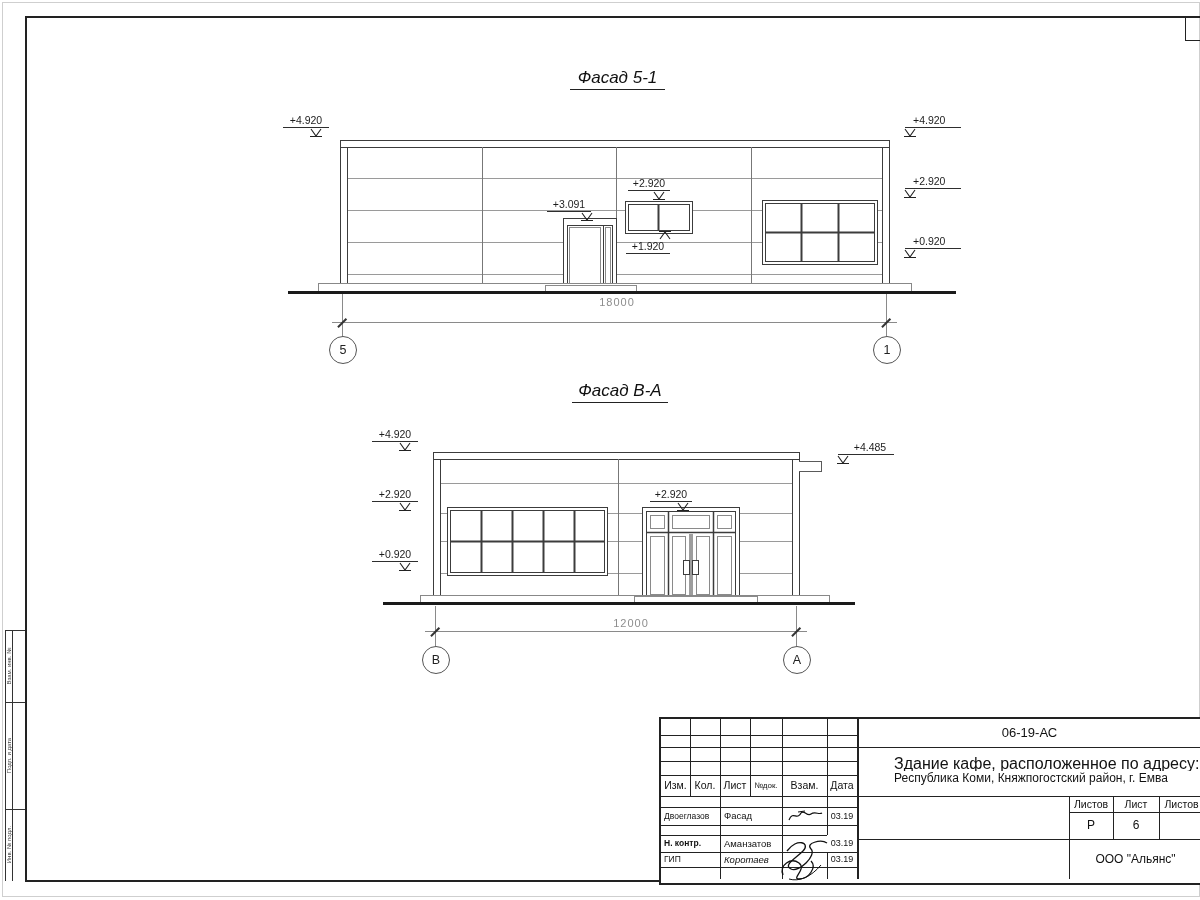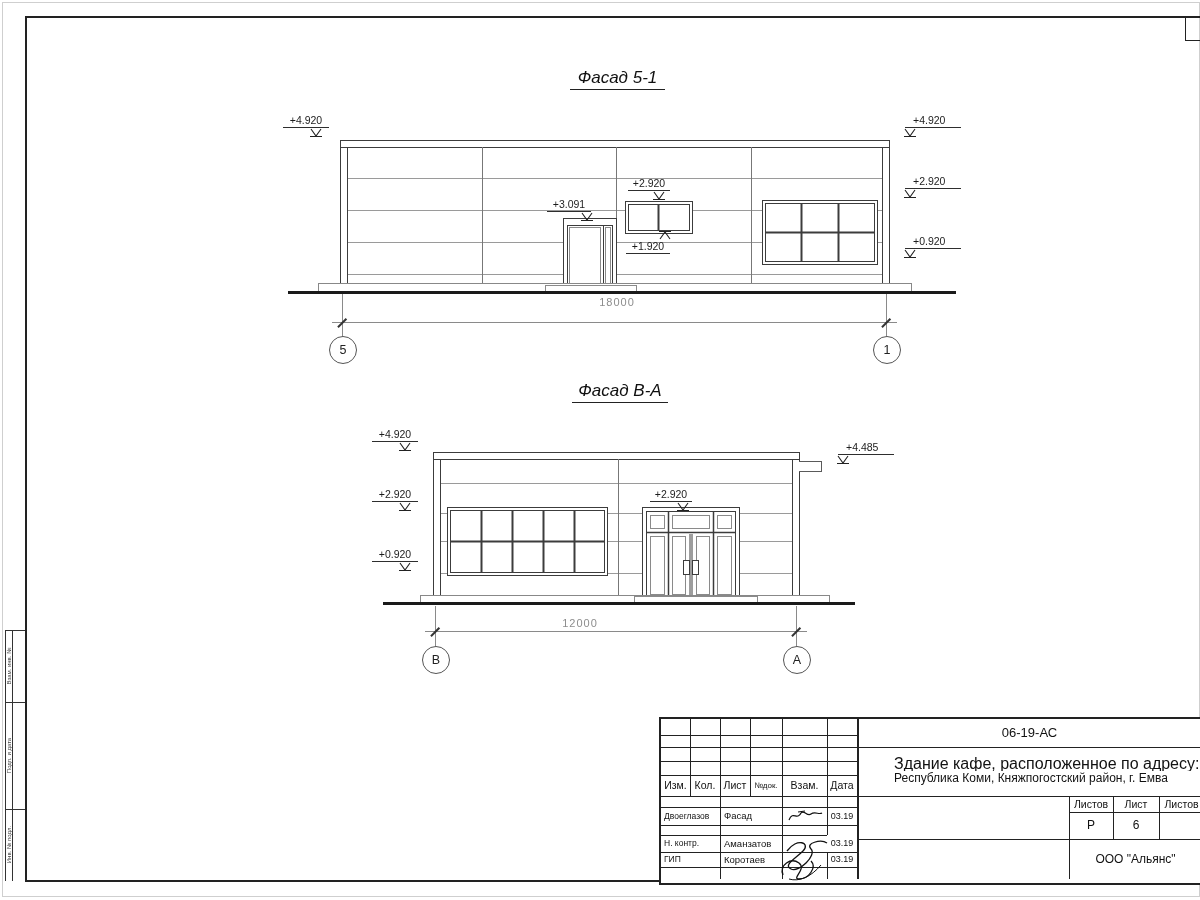--- a/index.html
+++ b/index.html
@@ -214,32 +214,32 @@
       <path d="M2 1 L7 8 L12 1" fill="none" stroke="#222" stroke-width="1.1"></path>
       <line x1="1" y1="8.5" x2="13" y2="8.5" stroke="#222"></line>
     </svg>
 
   <div class="etext" style="left:650px;top:488px;width:42px;">+2.920</div>
   <svg class="varrow" style="left:676px;top:502px;" width="14" height="10" viewBox="0 0 14 10">
       <path d="M2 1 L7 8 L12 1" fill="none" stroke="#222" stroke-width="1.1"></path>
       <line x1="1" y1="8.5" x2="13" y2="8.5" stroke="#222"></line>
     </svg>
 
-  <div class="etext lpad" style="left:838px;top:441px;width:48px;">+4.485</div>
+  <div class="etext lpad" style="left:838px;top:441px;width:48px;text-align:center;">+4.485</div>
   <svg class="varrow" style="left:836px;top:455px;" width="14" height="10" viewBox="0 0 14 10">
       <path d="M2 1 L7 8 L12 1" fill="none" stroke="#222" stroke-width="1.1"></path>
       <line x1="1" y1="8.5" x2="13" y2="8.5" stroke="#222"></line>
     </svg>
 
   <div class="extl" style="left:435px;top:606px;width:1px;height:41px;"></div>
   <div class="extl" style="left:796px;top:606px;width:1px;height:41px;"></div>
   <div class="diml" style="left:425px;top:631px;width:382px;"></div>
   <div class="tick" style="left:429px;top:631px;"></div>
   <div class="tick" style="left:790px;top:631px;"></div>
-  <div class="dimtext" style="left:545px;top:617px;width:70px;">12000</div>
+  <div class="dimtext" style="left:596px;top:617px;width:70px;">12000</div>
   <div class="axis" style="left:422px;top:646px;">В</div>
   <div class="axis" style="left:783px;top:646px;">А</div>
 
   <div id="tb">
 
     <div class="tbl" style="left:0;top:16px;width:196px;height:1px;"></div>
     <div class="tbl" style="left:0;top:28px;width:545px;height:1px;"></div>
     <div class="tbl" style="left:0;top:42px;width:196px;height:1px;"></div>
     <div class="tbl" style="left:0;top:56px;width:196px;height:1px;"></div>
     <div class="tbl" style="left:0;top:77px;width:545px;height:1px;"></div>
@@ -265,26 +265,26 @@
     <div class="tbt c" style="left:29px;top:56px;width:30px;height:21px;line-height:21px;font-size:10.5px;">Кол.</div>
     <div class="tbt c" style="left:59px;top:56px;width:30px;height:21px;line-height:21px;font-size:10.5px;">Лист</div>
     <div class="tbt c" style="left:89px;top:56px;width:32px;height:21px;line-height:21px;font-size:8px;">№док.</div>
     <div class="tbt c" style="left:121px;top:56px;width:45px;height:21px;line-height:21px;font-size:10.5px;">Взам.</div>
     <div class="tbt c" style="left:166px;top:56px;width:30px;height:21px;line-height:21px;font-size:10.5px;">Дата</div>
 
     <div class="tbt" style="left:3px;top:88px;width:55px;height:18px;line-height:18px;font-size:8.5px;">Двоеглазов</div>
     <div class="tbt" style="left:63px;top:88px;width:57px;height:18px;line-height:18px;font-size:9.5px;">Фасад</div>
     <div class="tbt c" style="left:166px;top:88px;width:30px;height:18px;line-height:18px;font-size:9px;">03.19</div>
 
-    <div class="tbt" style="left:3px;top:116px;width:55px;height:17px;line-height:17px;font-size:8.5px;">Н. контр.</div>
+    <div class="tbt" style="left:3px;top:116px;width:55px;height:17px;line-height:17px;font-size:8.5px;font-weight:bold;">Н. контр.</div>
     <div class="tbt" style="left:63px;top:116px;width:57px;height:17px;line-height:17px;font-size:9.5px;">Аманзатов</div>
     <div class="tbt c" style="left:166px;top:116px;width:30px;height:17px;line-height:17px;font-size:9px;background:#fff;">03.19</div>
 
     <div class="tbt" style="left:3px;top:133px;width:55px;height:15px;line-height:15px;font-size:8.5px;">ГИП</div>
-    <div class="tbt" style="left:63px;top:133px;width:57px;height:15px;line-height:15px;font-size:9.5px;">Коротаев</div>
+    <div class="tbt" style="left:63px;top:133px;width:57px;height:15px;line-height:15px;font-size:9.5px;font-style:italic;">Коротаев</div>
     <div class="tbt c" style="left:166px;top:133px;width:30px;height:15px;line-height:15px;font-size:9px;">03.19</div>
 
     <svg class="abs" style="left:124px;top:89px;" width="40" height="16" viewBox="0 0 40 16">
       <path d="M4,12 C8,2 12,13 16,5 C19,1 22,9 26,6 C30,3 34,7 37,5" fill="none" stroke="#111" stroke-width="1.2"></path>
       <path d="M13,4 L20,3" fill="none" stroke="#111" stroke-width="1"></path>
     </svg>
     <svg class="abs" style="left:116px;top:116px;" width="56" height="46" viewBox="0 0 56 46">
       <path d="M10,16 C20,2 34,8 26,16 C18,24 6,30 14,34 C22,38 40,20 34,14 C28,8 44,4 50,8" fill="none" stroke="#111" stroke-width="1.3"></path>
       <path d="M6,40 C2,30 14,22 22,28 C30,34 14,44 22,44 C32,44 40,32 34,26" fill="none" stroke="#111" stroke-width="1.3"></path>
       <path d="M12,44 C22,47 34,42 44,30" fill="none" stroke="#111" stroke-width="1"></path>

